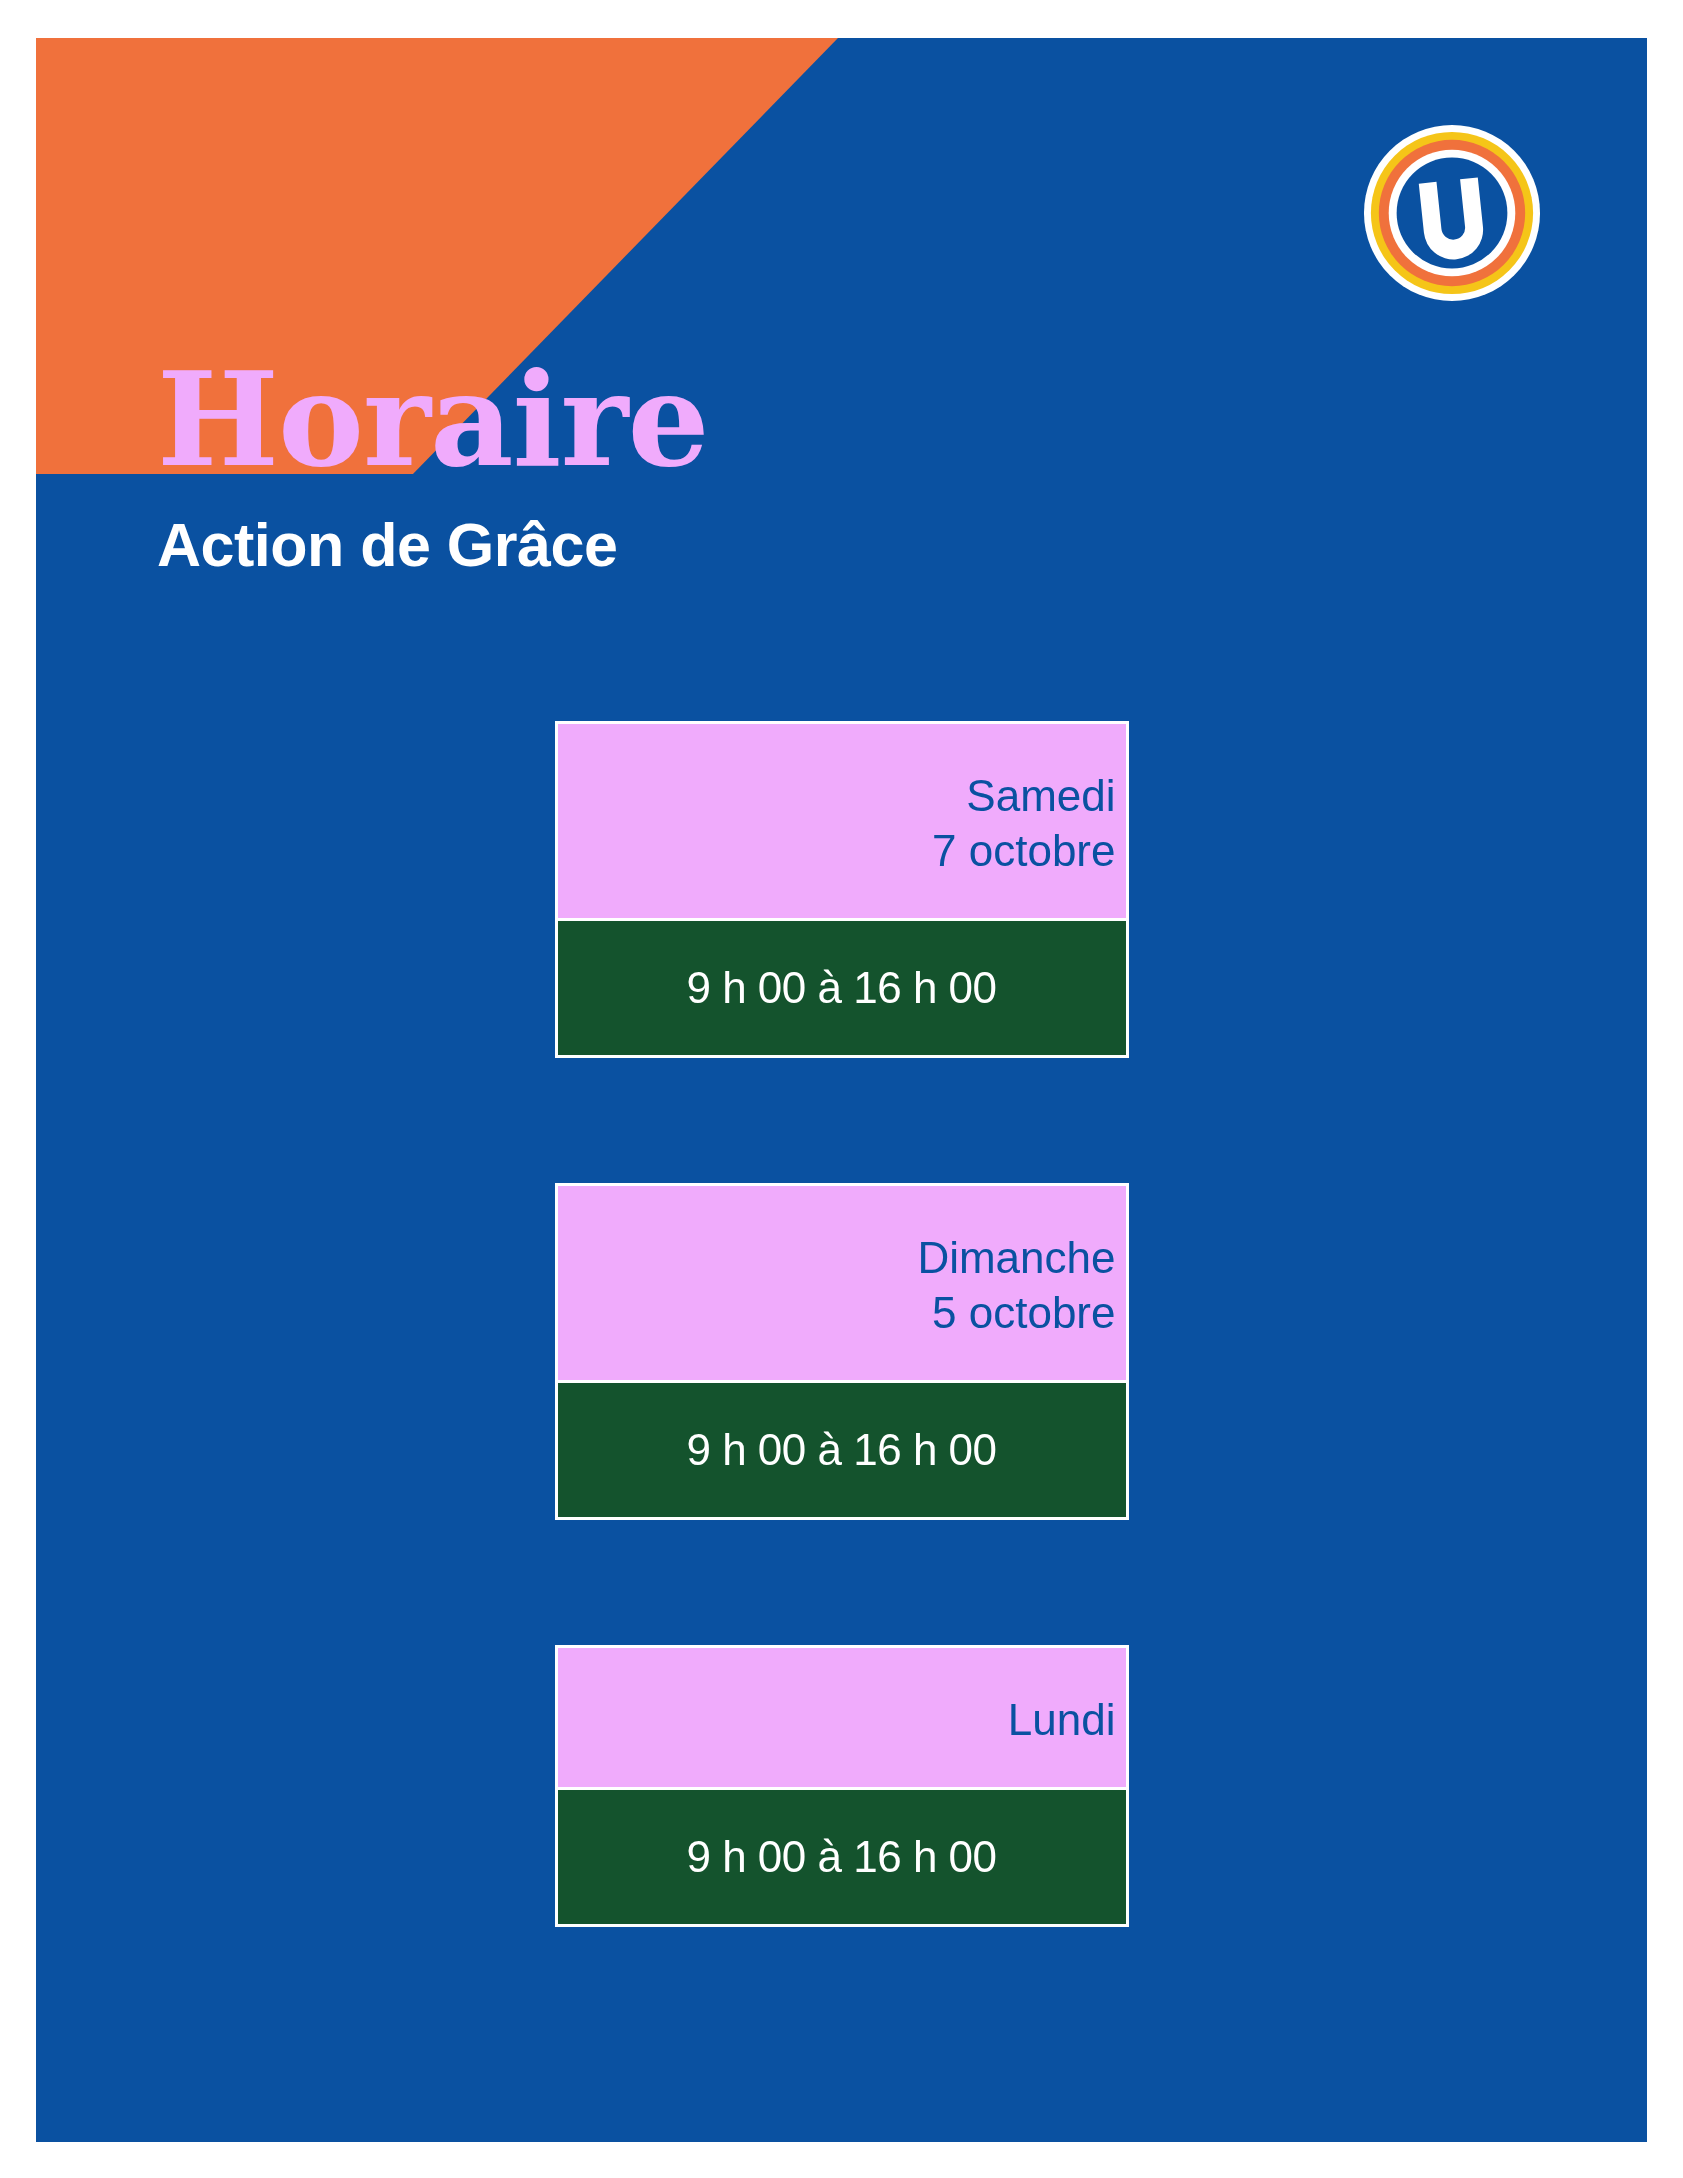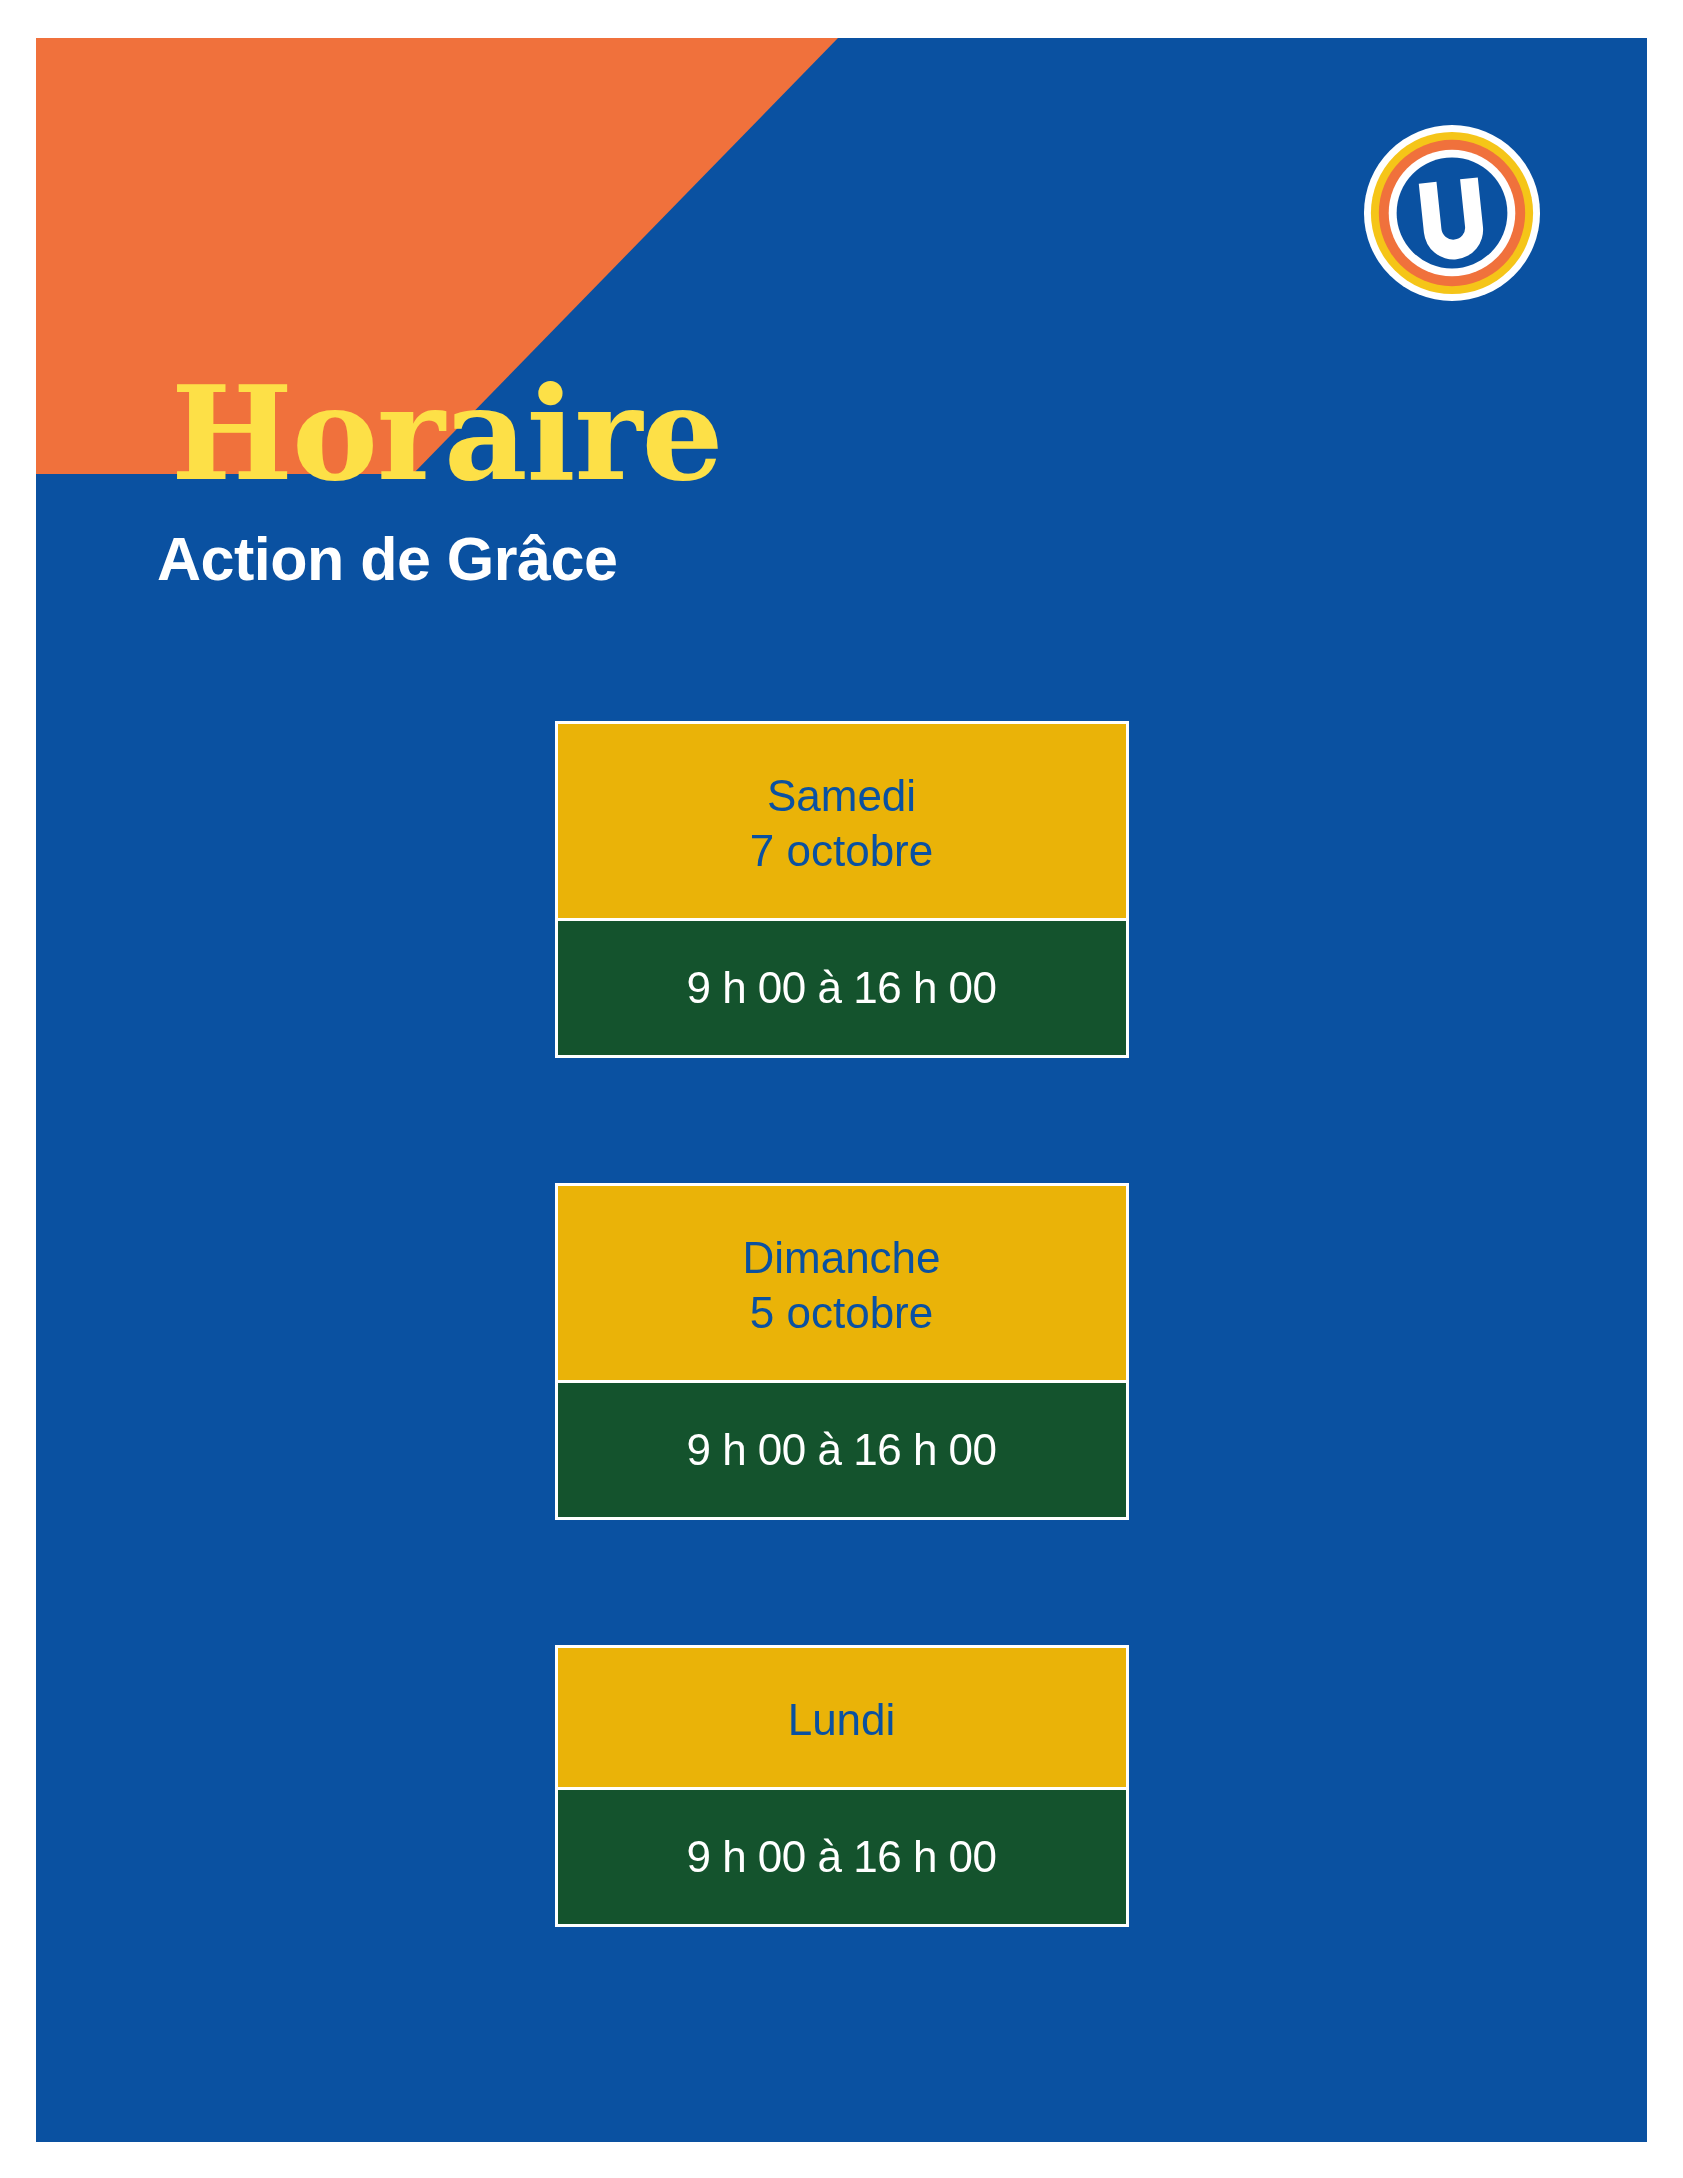--- a/index.html
+++ b/index.html
@@ -58,23 +58,23 @@
     position: absolute;
     left: 121px;
     top: 317px;
     width: 990px;
   }
   .title {
     font-family: "DejaVu Serif", "Liberation Serif", serif;
     font-weight: 700;
     font-size: 129px;
     line-height: 1.0;
-    color: #fde047;
+    color: #f0abfc;
     letter-spacing: -1px;
-    margin: 14px;
+    margin: 0;
   }
   .subtitle {
     font-family: "Liberation Sans", sans-serif;
     font-weight: 700;
     font-size: 61px;
     line-height: 1.15;
     color: #ffffff;
     margin: 26px 0 12px 0;
     letter-spacing: -0.5px;
   }
@@ -89,23 +89,23 @@
     flex-direction: column;
     align-items: center;
     gap: 125px;
   }
   .card {
     width: 574px;
     border: 3px solid #ffffff;
     box-sizing: border-box;
   }
   .card-day {
-    background: #eab308;
+    background: #f0abfc;
     color: #0A51A1;
-    text-align: center;
+    text-align: right;
     padding: 44px 10px 40px 10px;
   }
   .card-day .day-name {
     display: block;
     font-size: 44px;
     line-height: 1.25;
     font-weight: 400;
   }
   .card-day .day-date {
     display: block;

